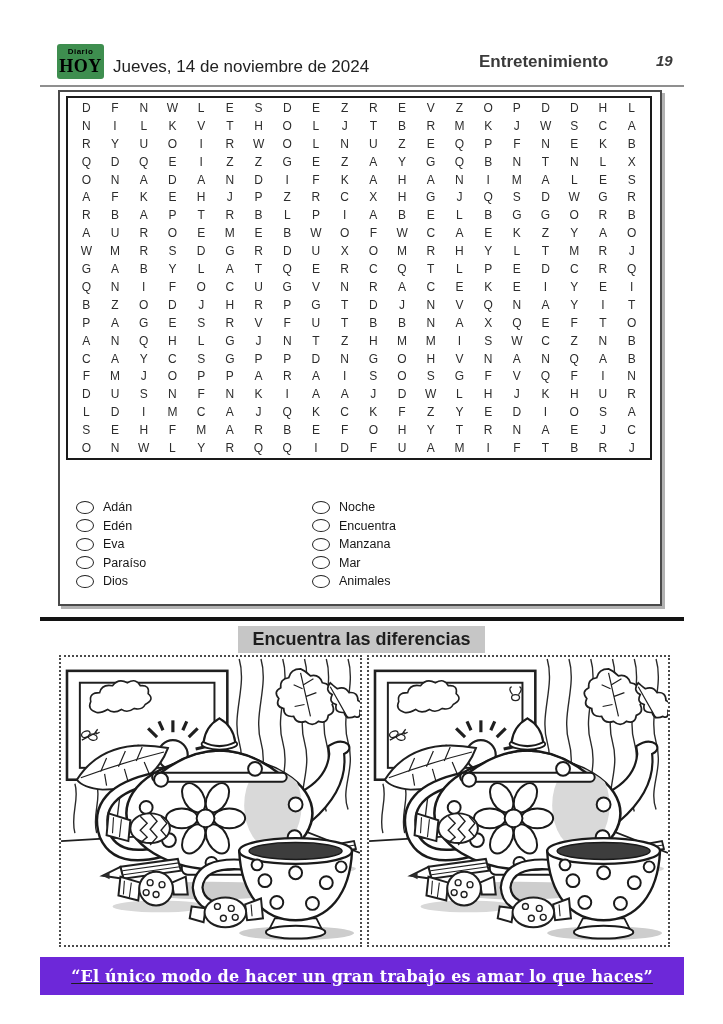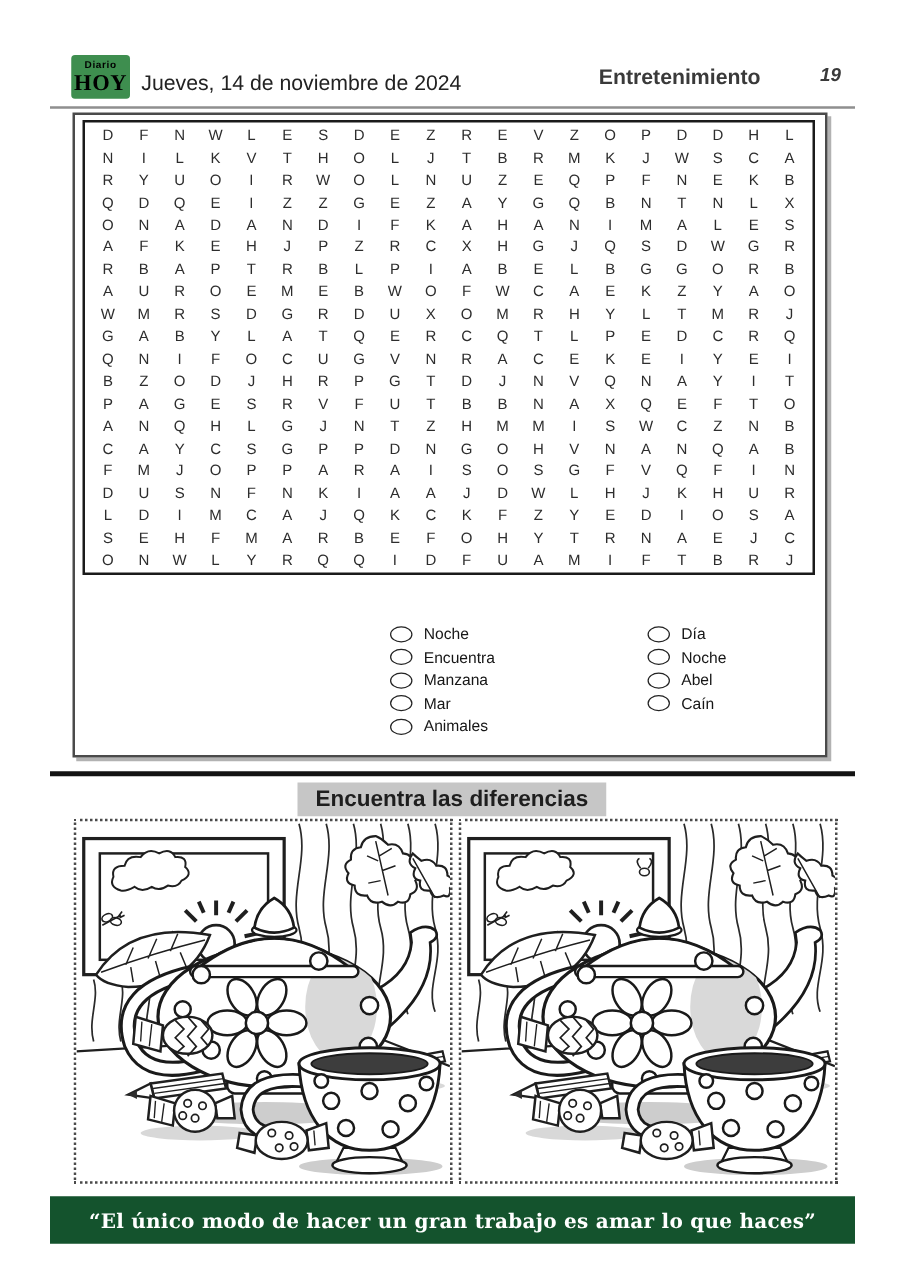--- a/index.html
+++ b/index.html
@@ -466,58 +466,62 @@
       <div class="cell">U</div>
       <div class="cell">A</div>
       <div class="cell">M</div>
       <div class="cell">I</div>
       <div class="cell">F</div>
       <div class="cell">T</div>
       <div class="cell">B</div>
       <div class="cell">R</div>
       <div class="cell">J</div>
     </div>
+  <div class="word-col c1">
+      <div class="word-item">
+        <span class="oval"></span>
+        <span class="wlabel">Adán</span>
+      </div>
+      <div class="word-item">
+        <span class="oval"></span>
+        <span class="wlabel">Edén</span>
+      </div>
+      <div class="word-item">
+        <span class="oval"></span>
+        <span class="wlabel">Eva</span>
+      </div>
+      <div class="word-item">
+        <span class="oval"></span>
+        <span class="wlabel">Paraíso</span>
+      </div>
+      <div class="word-item">
+        <span class="oval"></span>
+        <span class="wlabel">Dios</span>
+      </div>
+    </div>
   <div class="word-col c2">
       <div class="word-item">
         <span class="oval"></span>
         <span class="wlabel">Noche</span>
       </div>
       <div class="word-item">
         <span class="oval"></span>
         <span class="wlabel">Encuentra</span>
       </div>
       <div class="word-item">
         <span class="oval"></span>
         <span class="wlabel">Manzana</span>
       </div>
       <div class="word-item">
         <span class="oval"></span>
         <span class="wlabel">Mar</span>
       </div>
       <div class="word-item">
         <span class="oval"></span>
         <span class="wlabel">Animales</span>
-      </div>
-    </div>
-  <div class="word-col c3">
-      <div class="word-item">
-        <span class="oval"></span>
-        <span class="wlabel">Día</span>
-      </div>
-      <div class="word-item">
-        <span class="oval"></span>
-        <span class="wlabel">Noche</span>
-      </div>
-      <div class="word-item">
-        <span class="oval"></span>
-        <span class="wlabel">Abel</span>
-      </div>
-      <div class="word-item">
-        <span class="oval"></span>
-        <span class="wlabel">Caín</span>
       </div>
     </div>
 </div>
 
 <div class="rule2"></div>
 <div class="diff-title-row">
   <span class="diff-title" style="background: rgb(198, 198, 198);">Encuentra las diferencias</span>
 </div>
 
 <svg class="hiddefs" aria-hidden="true">
@@ -698,15 +702,15 @@
     <svg class="scene" viewBox="0 0 302 291">
       <use href="#scene"></use>
       <g stroke="#222" fill="#ffffff" stroke-width="1.3">
         <ellipse cx="148" cy="41" rx="4" ry="3"></ellipse>
         <path d="M145,38 q-5,-6 -1,-8 M151,38 q5,-6 1,-8" fill="none"></path>
       </g>
     </svg>
   </div>
 </div>
 
-<div class="banner" style="background: #14532d;">
+<div class="banner" style="background: #6d28d9; text-decoration: underline;">
   <span>“El único modo de hacer un gran trabajo es amar lo que haces”</span>
 </div>
 
 </body></html>

